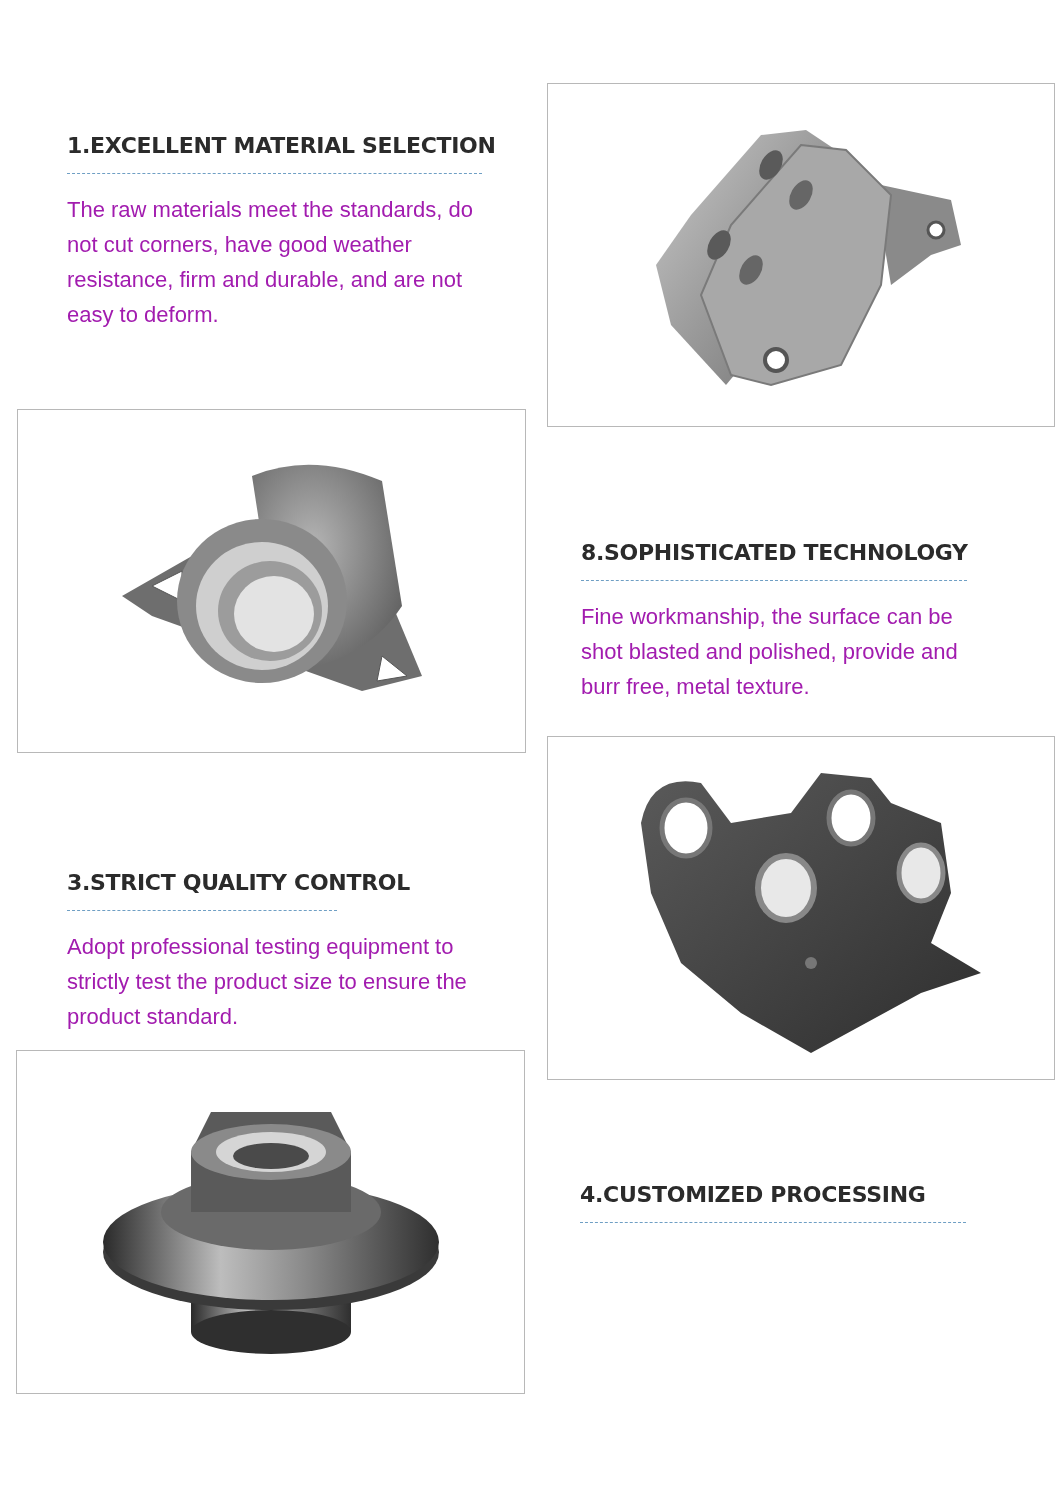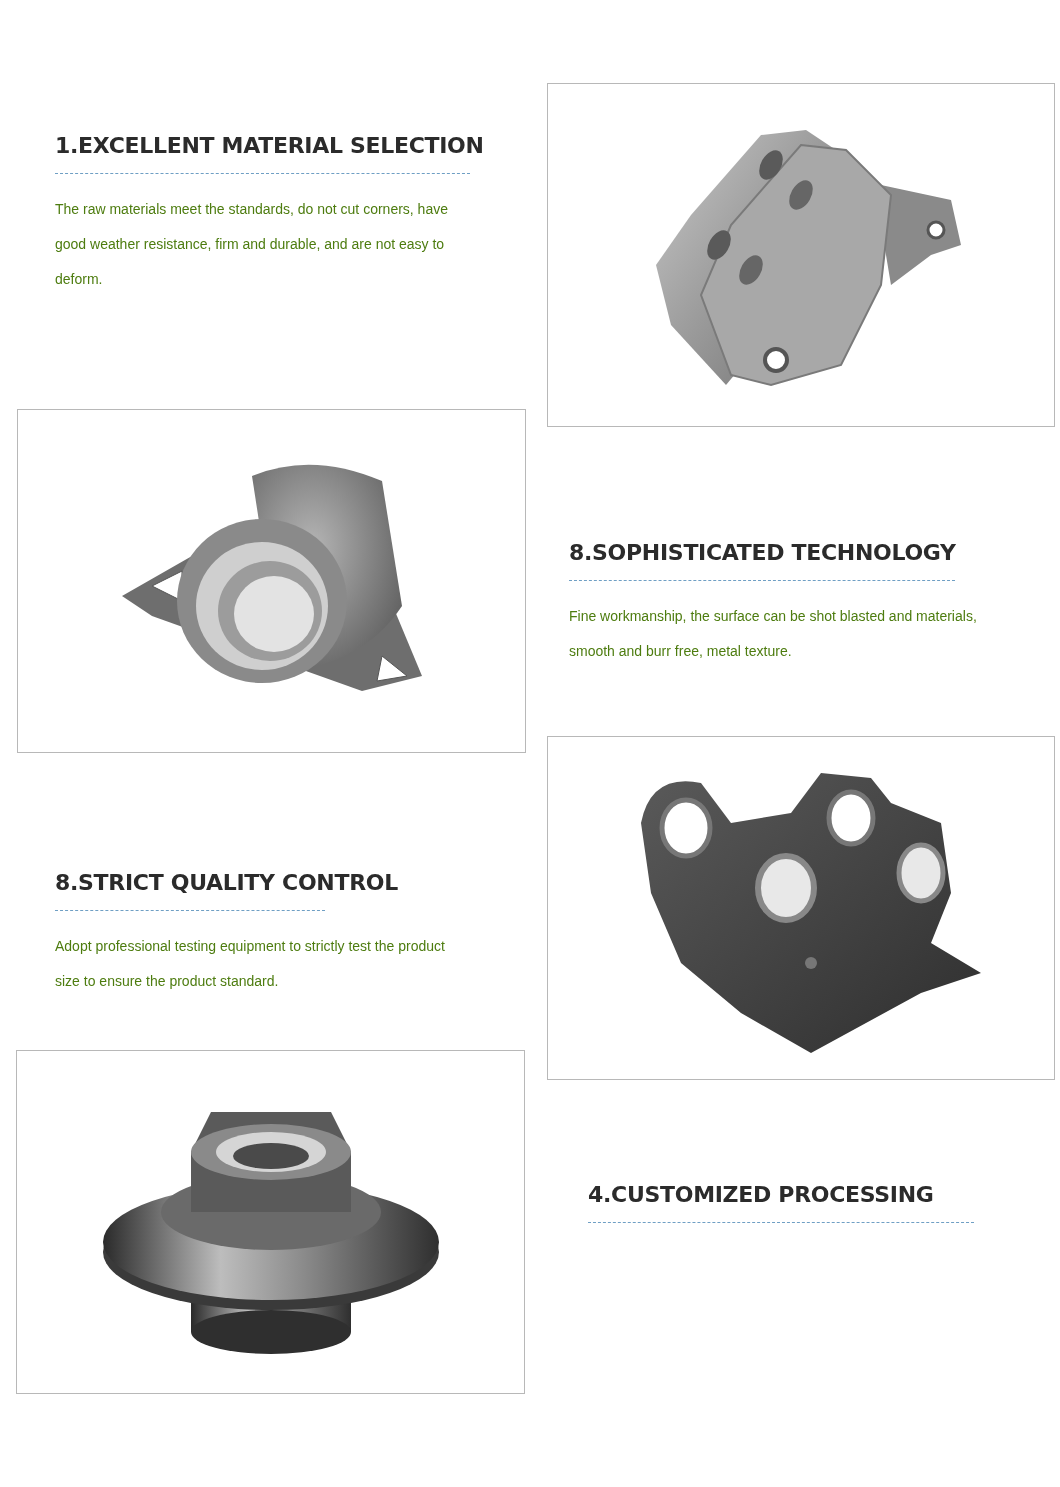--- a/index.html
+++ b/index.html
@@ -7,40 +7,40 @@
     body { position: relative; font-family: "Liberation Sans", sans-serif; color: #333; }
 
     .frame {
       position: absolute;
       border: 1.5px solid #b8b8b8;
       background: #ffffff;
       display: flex; align-items: center; justify-content: center;
     }
     .frame svg { display: block; }
 
-    .text-block { position: absolute; }
+    .text-block { position: absolute; margin-left: 12px; }
     .text-block h2 {
       font-family: "DejaVu Sans", sans-serif;
       font-weight: bold;
       font-size: 22px;
       letter-spacing: -0.3px;
       color: #2b2b2b;
       line-height: 1.2;
       white-space: nowrap;
     }
     .divider {
       height: 0;
       border-top: 1.5px dashed #6f9fc4;
       margin-top: 14px;
       margin-bottom: 18px;
     }
     .text-block p {
-      font-size: 14px;
+      font-size: 22px;
       line-height: 35px;
-      color: #4d7c0f;
+      color: #a21caf;
     }
   </style>
 </head>
 <body>
 
 <div class="text-block" style="left:55px; top:133px; width:415px;">
   <h2>1.EXCELLENT MATERIAL SELECTION</h2>
   <div class="divider"></div>
   <p>The raw materials meet the standards, do not cut corners, have good weather resistance, firm and durable, and are not easy to deform.</p>
 </div>
@@ -81,42 +81,42 @@
     <ellipse cx="150" cy="155" rx="85" ry="82" fill="#8a8a8a"></ellipse>
     <ellipse cx="150" cy="160" rx="66" ry="64" fill="#cfcfcf"></ellipse>
     <ellipse cx="158" cy="165" rx="52" ry="50" fill="#9c9c9c"></ellipse>
     <ellipse cx="162" cy="168" rx="40" ry="38" fill="#e3e3e3"></ellipse>
   </svg>
 </div>
 
 <div class="text-block" style="left:569px; top:540px; width:410px;">
   <h2>8.SOPHISTICATED TECHNOLOGY</h2>
   <div class="divider" style="width:386px;"></div>
-  <p>Fine workmanship, the surface can be shot blasted and materials, smooth and burr free, metal texture.</p>
+  <p>Fine workmanship, the surface can be shot blasted and polished, provide and burr free, metal texture.</p>
 </div>
 
 <div class="frame" style="left:547px; top:736px; width:508px; height:344px;">
   <svg width="360" height="290" viewBox="0 0 360 290">
     <defs>
       <linearGradient id="g3" x1="0" y1="0" x2="1" y2="1">
         <stop offset="0" stop-color="#5a5a5a"></stop>
         <stop offset="1" stop-color="#2e2e2e"></stop>
       </linearGradient>
     </defs>
     <path d="M20 60 Q30 10 80 20 L110 60 L170 50 L200 10 L250 15 L270 40 L320 60 L330 130 L310 180 L360 210 L300 230 L190 290 L120 250 L60 200 L30 130 Z" fill="url(#g3)"></path>
     <ellipse cx="65" cy="65" rx="24" ry="28" fill="#fff" stroke="#777" stroke-width="5"></ellipse>
     <ellipse cx="230" cy="55" rx="22" ry="26" fill="#fff" stroke="#777" stroke-width="5"></ellipse>
     <ellipse cx="165" cy="125" rx="28" ry="32" fill="#e8e8e8" stroke="#888" stroke-width="6"></ellipse>
     <ellipse cx="300" cy="110" rx="22" ry="28" fill="#e8e8e8" stroke="#888" stroke-width="5"></ellipse>
     <circle cx="190" cy="200" r="6" fill="#777"></circle>
   </svg>
 </div>
 
 <div class="text-block" style="left:55px; top:870px; width:410px;">
-  <h2>8.STRICT QUALITY CONTROL</h2>
+  <h2>3.STRICT QUALITY CONTROL</h2>
   <div class="divider" style="width:270px;"></div>
   <p>Adopt professional testing equipment to strictly test the product size to ensure the product standard.</p>
 </div>
 
 <div class="frame" style="left:16px; top:1050px; width:509px; height:344px;">
   <svg width="340" height="280" viewBox="0 0 340 280">
     <defs>
       <linearGradient id="g4" x1="0" y1="0" x2="1" y2="0">
         <stop offset="0" stop-color="#2a2a2a"></stop>
         <stop offset="0.35" stop-color="#bdbdbd"></stop>
@@ -129,16 +129,16 @@
     <ellipse cx="170" cy="170" rx="168" ry="58" fill="#3a3a3a"></ellipse>
     <ellipse cx="170" cy="160" rx="168" ry="58" fill="url(#g4)"></ellipse>
     <ellipse cx="170" cy="130" rx="110" ry="38" fill="#6a6a6a"></ellipse>
     <path d="M90 70 L110 30 L230 30 L250 70 L250 130 L90 130 Z" fill="#5a5a5a"></path>
     <ellipse cx="170" cy="70" rx="80" ry="28" fill="#8a8a8a"></ellipse>
     <ellipse cx="170" cy="70" rx="55" ry="20" fill="#d5d5d5"></ellipse>
     <ellipse cx="170" cy="74" rx="38" ry="13" fill="#4a4a4a"></ellipse>
   </svg>
 </div>
 
-<div class="text-block" style="left:588px; top:1182px; width:410px;">
+<div class="text-block" style="left:568px; top:1182px; width:410px;">
   <h2>4.CUSTOMIZED PROCESSING</h2>
   <div class="divider" style="width:386px;"></div>
 </div>
 
 </body></html>

